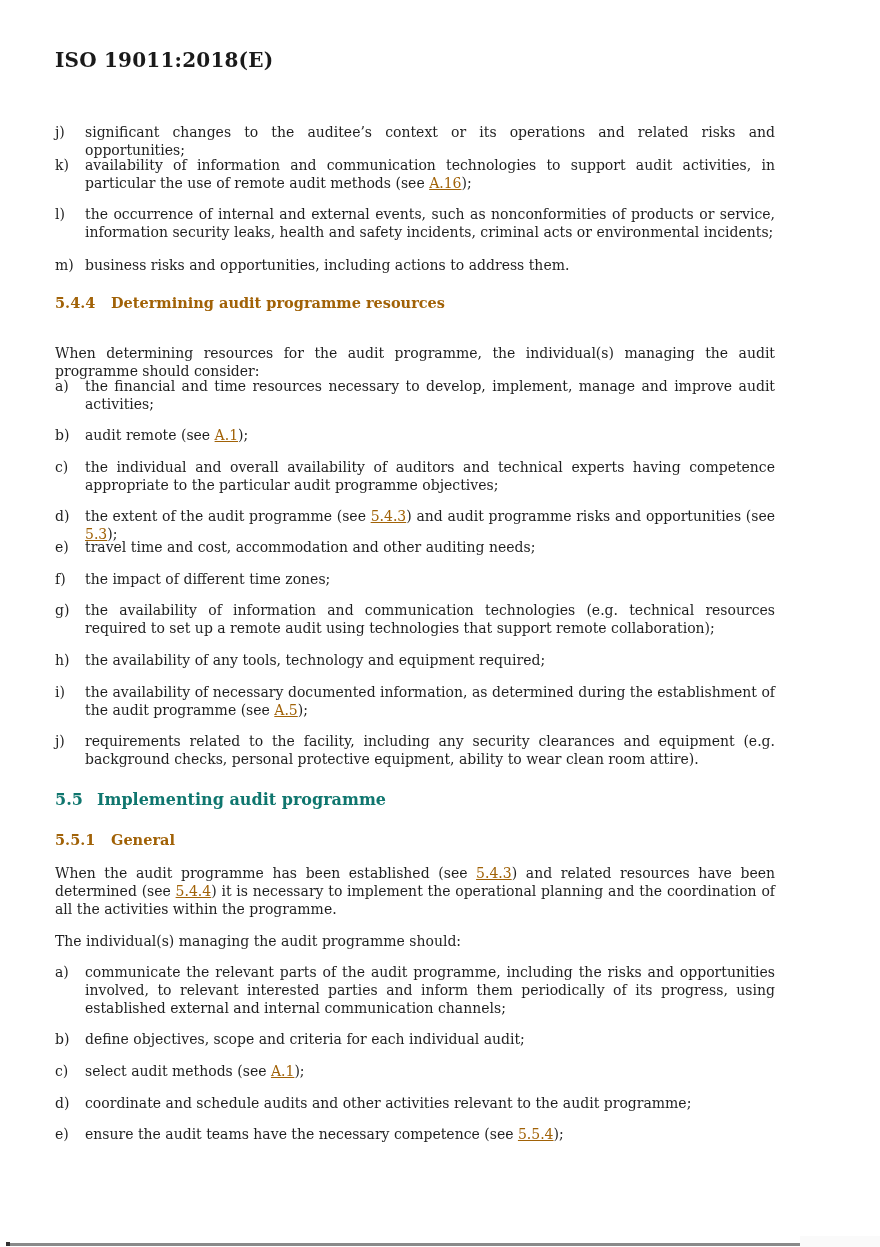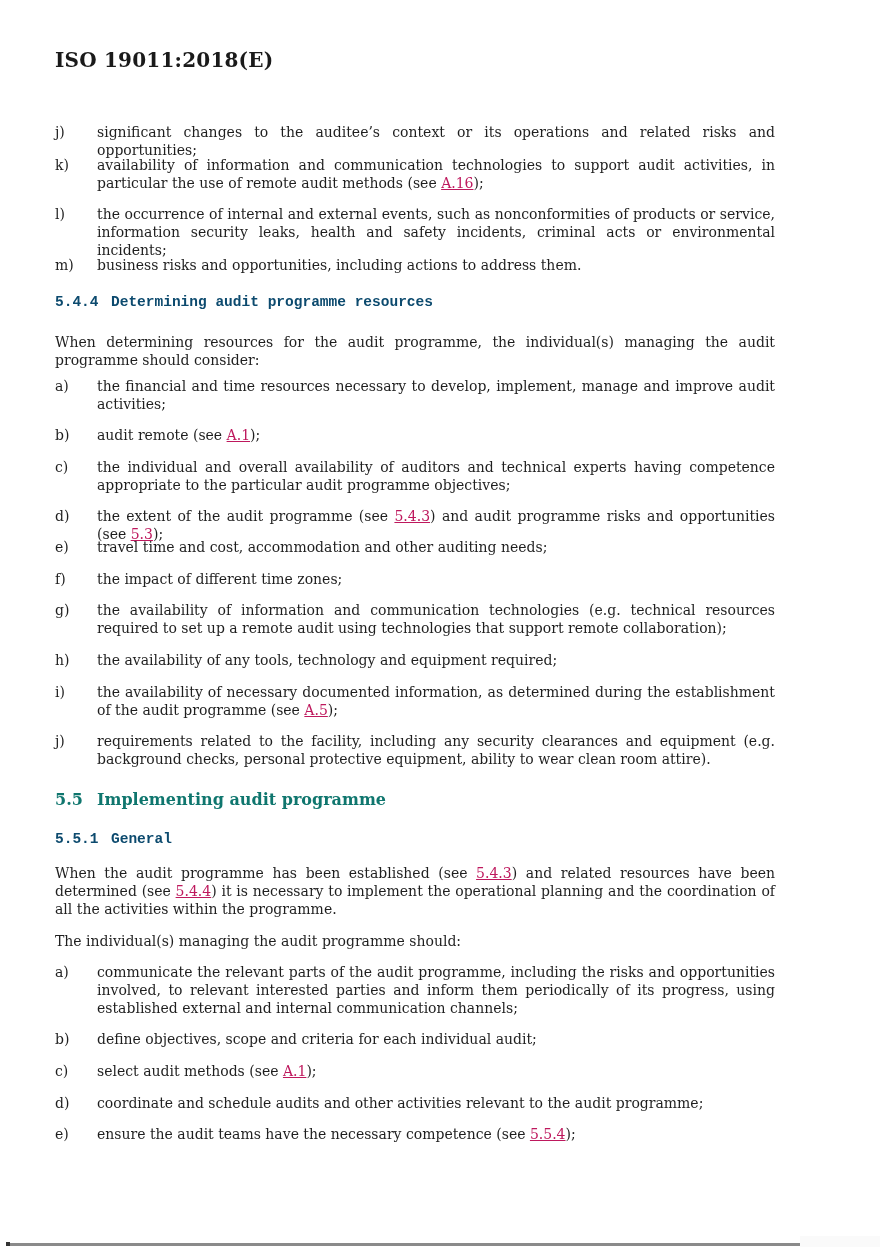--- a/index.html
+++ b/index.html
@@ -1,27 +1,27 @@
 <!DOCTYPE html>
 <html><head>
 <meta charset="utf-8">
 <style>
   html, body { margin:0; padding:0; background:#ffffff; }
   body { width:880px; height:1247px; position:relative; overflow:hidden;
          font-family:"DejaVu Serif","Liberation Serif",serif; color:#1f1f1f; }
   .doc-header { position:absolute; left:55px; top:48px; font-size:20px; font-weight:bold; letter-spacing:0.2px; color:#1a1a1a; }
   .item { position:absolute; left:55px; width:720px; font-size:14px; line-height:18px; }
   .item .lbl { position:absolute; left:0; top:0; width:28px; }
-  .item .txt { margin-left:42px; text-align:justify; text-align-last:left; }
+  .item .txt { margin-left:30px; text-align:justify; text-align-last:left; }
   .para { position:absolute; left:55px; width:720px; font-size:14px; line-height:18px; text-align:justify; text-align-last:left; }
-  .h3 { position:absolute; left:55px; font-size:14.5px; font-weight:bold; color:#0c4a6e;font-family:Liberation Mono, monospace; }
+  .h3 { position:absolute; left:55px; font-size:14.5px; font-weight:bold; color:#a16207; }
   .h3 .num { display:inline-block; width:56px; }
   .h2 { position:absolute; left:55px; font-size:16px; font-weight:bold; color:#0f766e; }
   .h2 .num { display:inline-block; width:42px; }
-  a.xref { color:#be185d; text-decoration:underline; }
+  a.xref { color:#a16207; text-decoration:underline; }
   .scrollbar { position:absolute; left:6px; top:1243px; width:794px; height:3px; background:#8a8a8a; }
   .scroll-thumb { position:absolute; left:0; top:-1px; width:4px; height:4px; background:#333; }
   .corner { position:absolute; left:800px; top:1236px; width:80px; height:11px; background:#fafafa; }
 </style>
 </head>
 <body>
 
 <div class="doc-header">ISO 19011:2018(E)</div>
 
 <div class="item" style="top:123px;">
@@ -37,21 +37,21 @@
   <div class="txt">the occurrence of internal and external events, such as nonconformities of products or service, information security leaks, health and safety incidents, criminal acts or environmental incidents;</div>
 </div>
 <div class="item" style="top:256px;">
   <span class="lbl">m)</span>
   <div class="txt">business risks and opportunities, including actions to address them.</div>
 </div>
 
 <div class="h3" style="top:294px;">
   <span class="num">5.4.4</span><span>Determining audit programme resources</span>
 </div>
-<div class="para" style="top:333px;">When determining resources for the audit programme, the individual(s) managing the audit programme should consider:</div>
+<div class="para" style="top:344px;">When determining resources for the audit programme, the individual(s) managing the audit programme should consider:</div>
 
 <div class="item" style="top:377px;">
   <span class="lbl">a)</span>
   <div class="txt">the financial and time resources necessary to develop, implement, manage and improve audit activities;</div>
 </div>
 <div class="item" style="top:426px;">
   <span class="lbl">b)</span>
   <div class="txt"><span>audit remote (see </span><a class="xref">A.1</a><span>);</span></div>
 </div>
 <div class="item" style="top:458px;">

